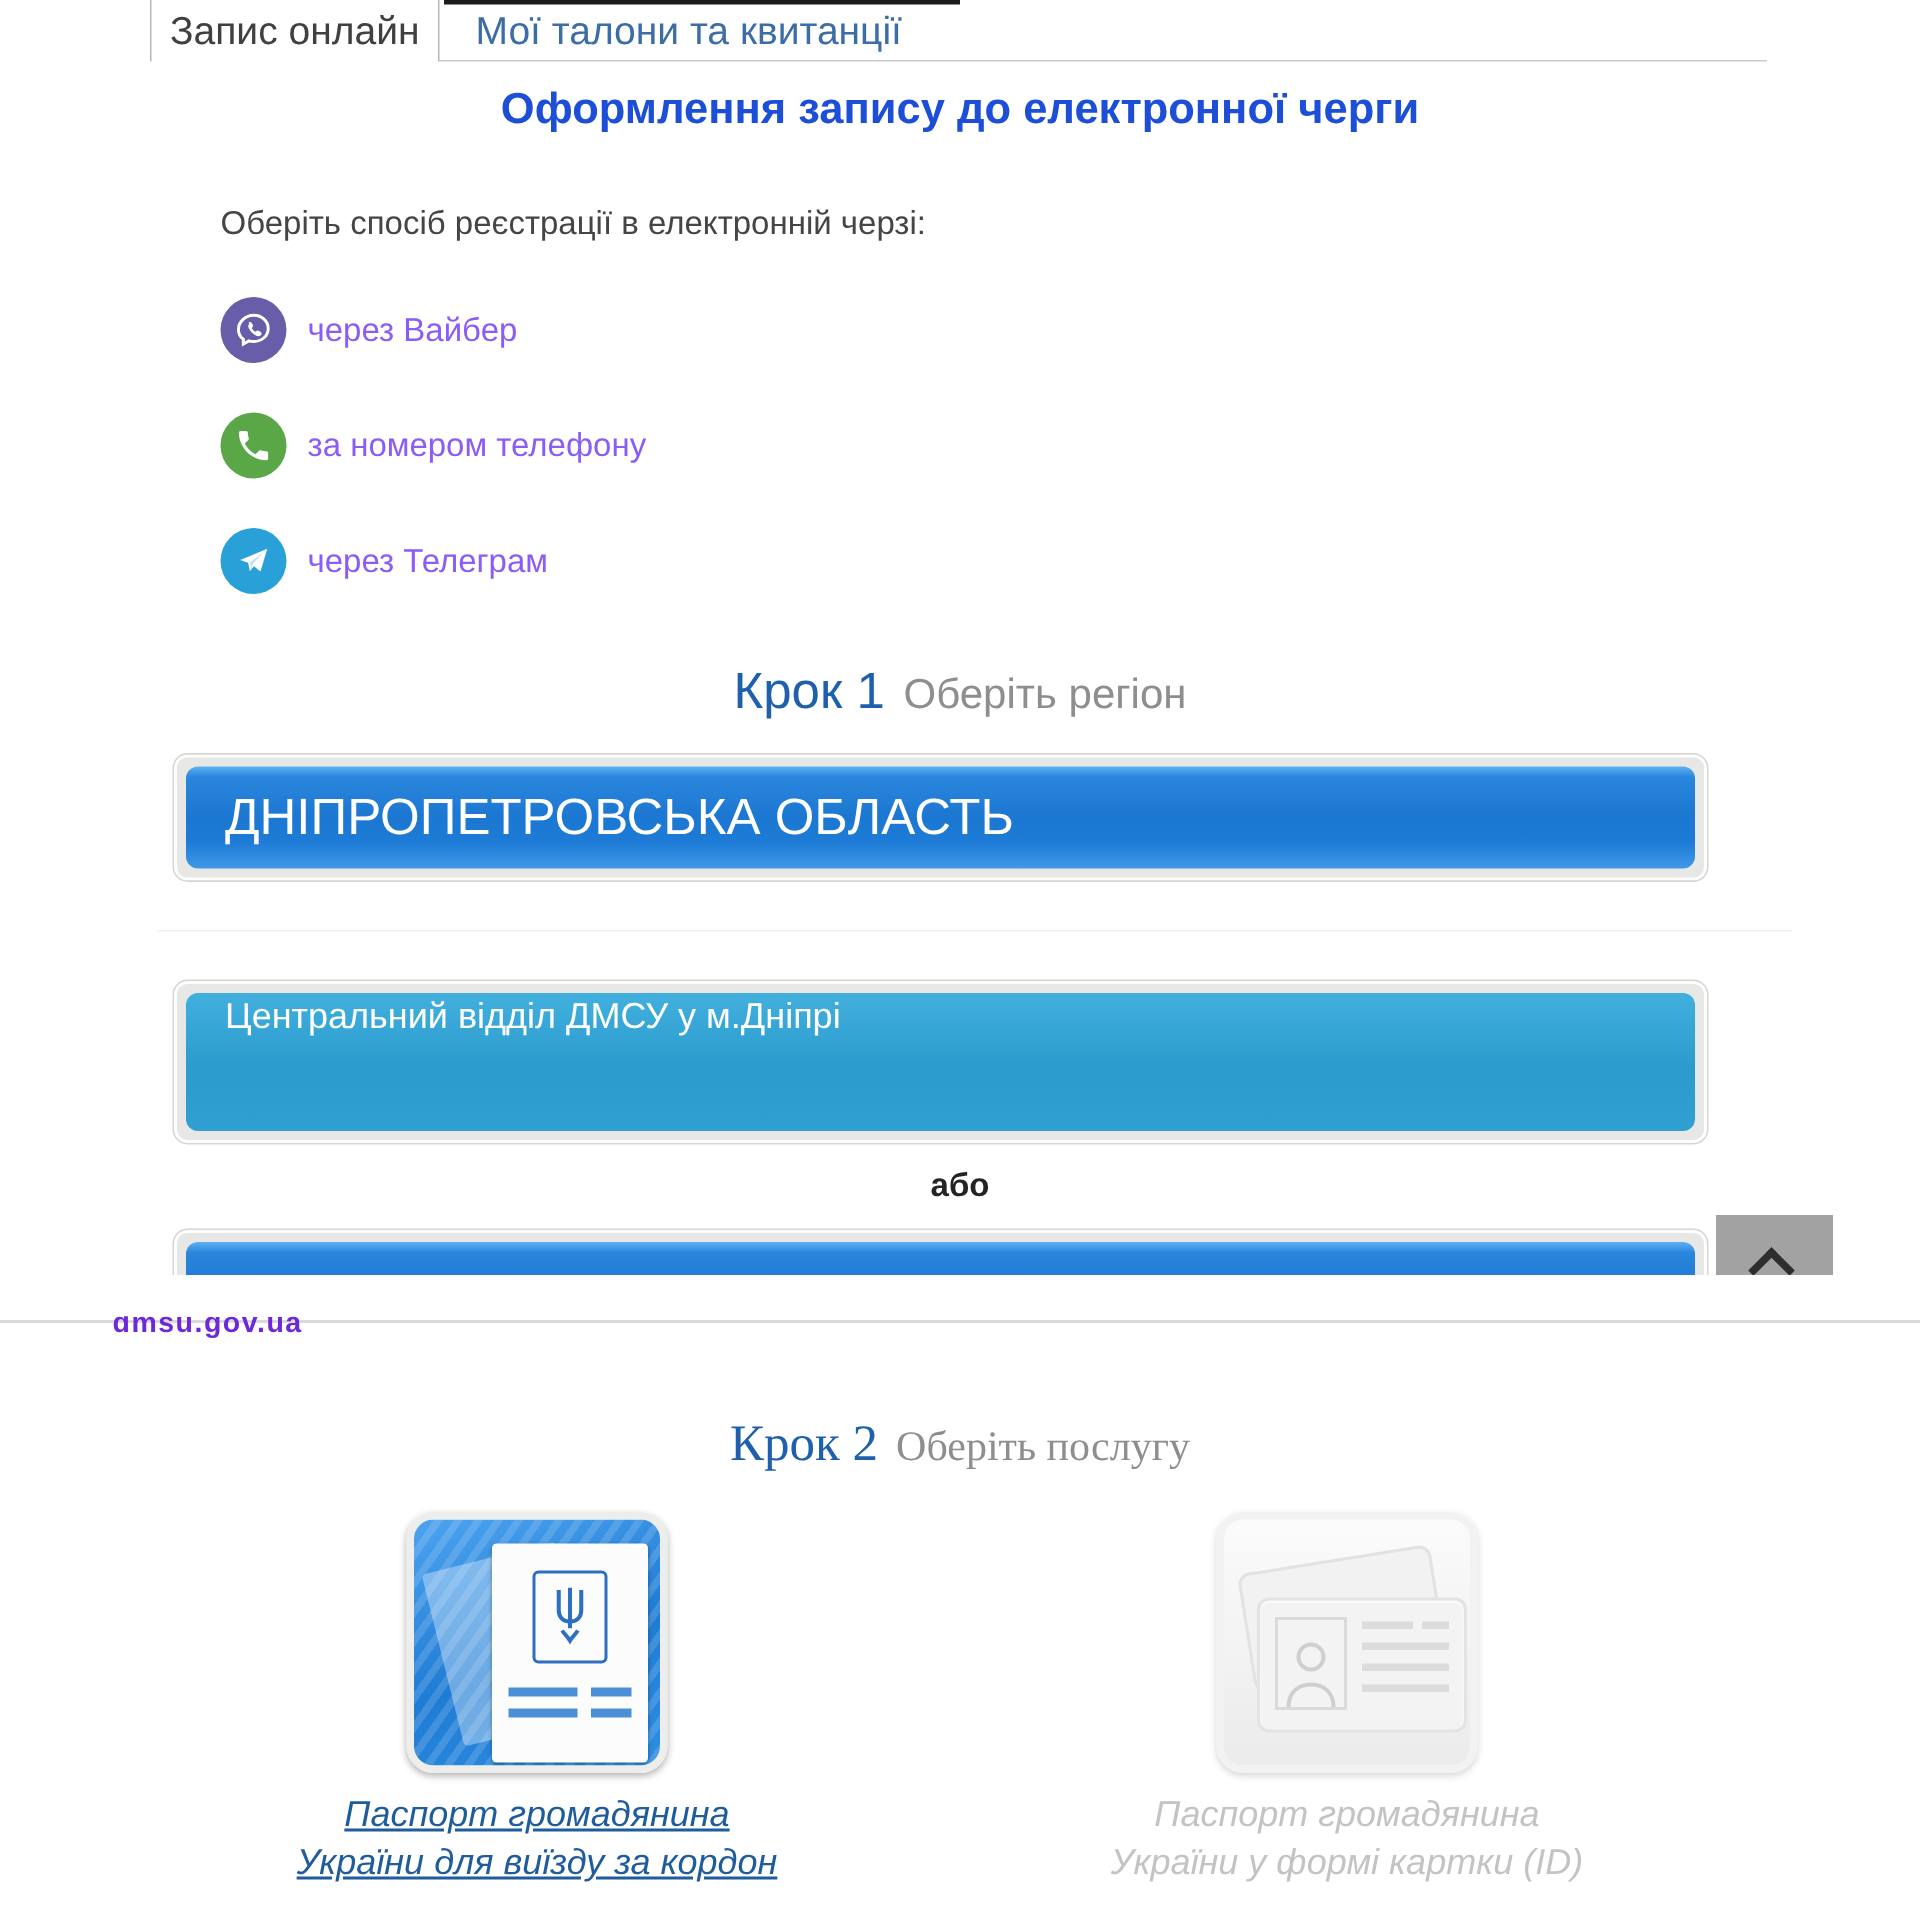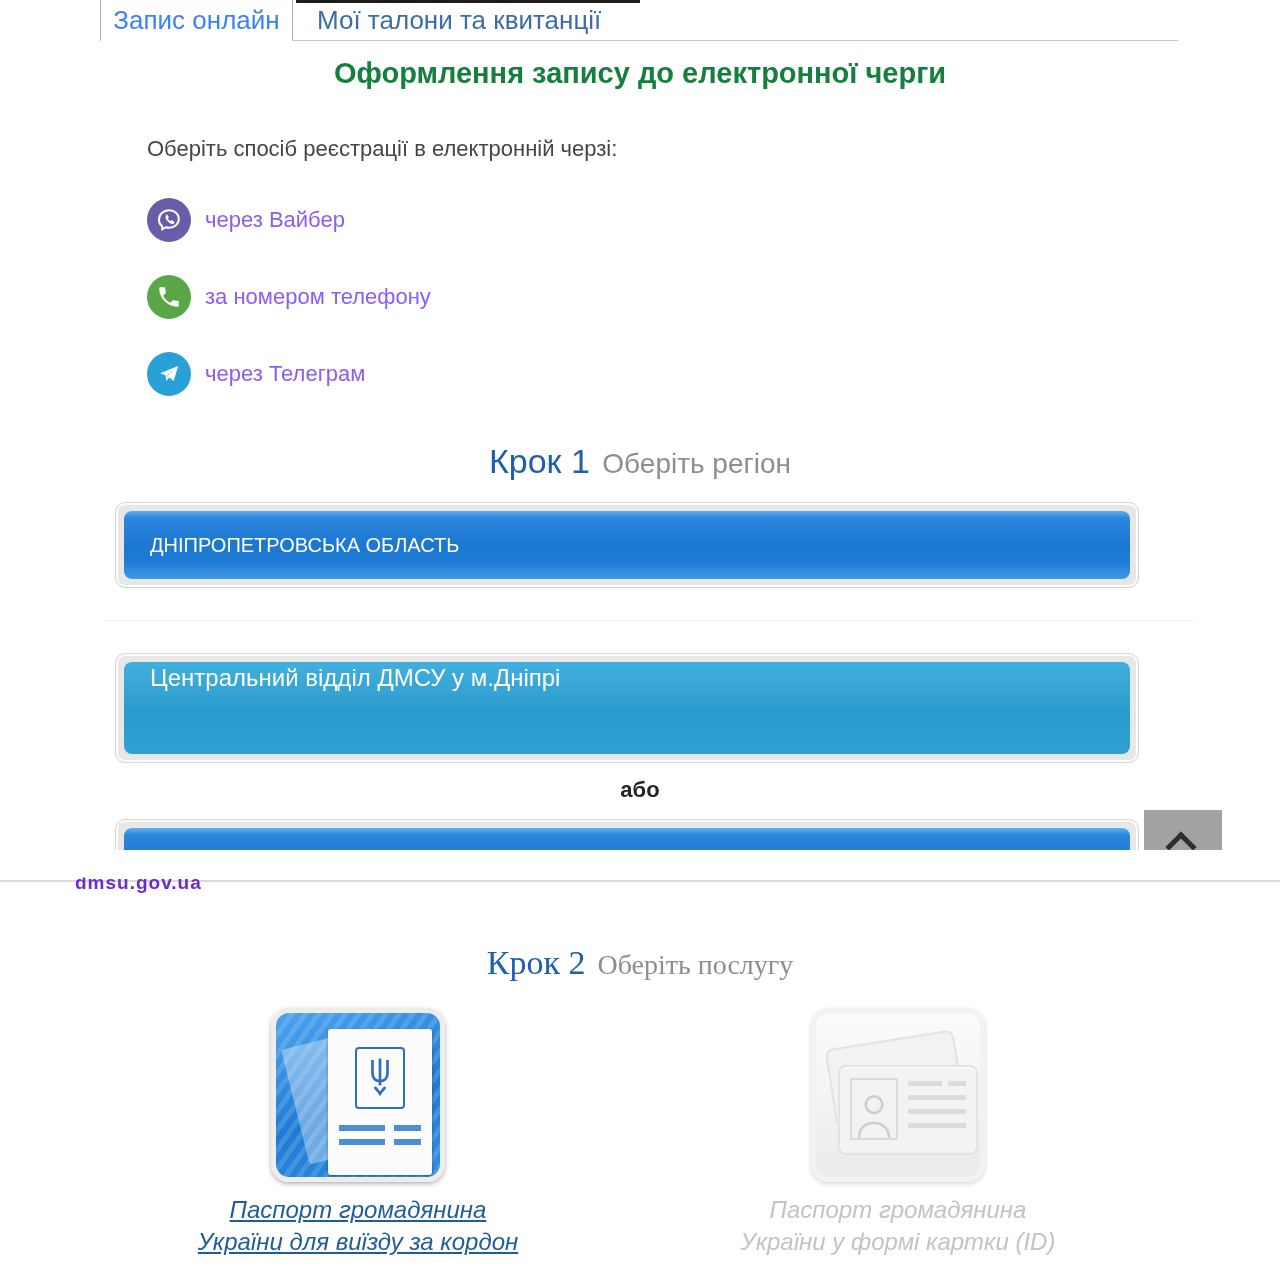--- a/index.html
+++ b/index.html
@@ -7,27 +7,27 @@
   body { font-family:"Liberation Sans","DejaVu Sans",sans-serif; }
   .screen { position:relative; width:1280px; height:1280px; background:#fff; overflow:hidden; }
 
   
   .s1 { position:relative; height:850px; overflow:hidden; background:#fff; }
 
   .notch { position:absolute; left:296px; top:0; width:344px; height:3px; background:#1c1c1c; }
 
   .tabs { display:flex; margin-left:100px; width:1078px; height:41px; align-items:stretch; }
   .tab-active { width:192px; display:flex; align-items:center; justify-content:center;
-    border-left:1px solid #b9b9b9; font-size:26px; color:#3b82f6; background:#fff; }
+    border-left:1px solid #b9b9b9; font-size:26px; color:#404040; background:#fff; }
   .tab-second { width:348px; display:flex; align-items:center; padding-left:24px;
     border-left:1px solid #b9b9b9; border-bottom:1px solid #c9c9c9;
     font-size:26px; color:#3c6da6; cursor:pointer; }
   .tab-filler { flex:1; border-bottom:1px solid #c9c9c9; }
 
-  .page-title { margin-top:16px; text-align:center; font-size:29px; font-weight:bold; color:#15803d; }
+  .page-title { margin-top:16px; text-align:center; font-size:29px; font-weight:bold; color:#1d4ed8; }
   .method-prompt { margin:46px 0 0 147px; font-size:22px; color:#454545; }
 
   .methods { margin:36px 0 0 147px; }
   .method-row { display:flex; align-items:center; margin-bottom:33px; cursor:pointer; }
   .method-icon { width:44px; height:44px; border-radius:50%; display:flex;
     align-items:center; justify-content:center; flex:0 0 44px; }
   .method-icon svg { display:block; }
   .icon-viber { background:#675da9; }
   .icon-telegram { background:#2aa0d8; }
   .icon-phone { background:#5aa747; }
@@ -39,21 +39,21 @@
   .sh1 { margin-top:46px; }
 
   .btn-shell { margin-left:115px; width:1024px; background:#e7e7e5;
     border:1px solid #d6d6d4; border-radius:10px; padding:8px;
     box-shadow: inset 0 0 0 2px #fdfdfd; }
   .shell1 { margin-top:21px; }
   .shell2 { margin-top:32px; }
   .shell3 { margin-top:16px; }
   .btn { width:100%; border:none; border-radius:8px; color:#fff; display:flex;
     align-items:center; cursor:pointer; font-family:inherit; }
-  .btn-blue { height:68px; font-size:20px; padding-left:26px;
+  .btn-blue { height:68px; font-size:34px; padding-left:26px;
     background:linear-gradient(180deg,#5fb0f2 0%,#2b87dd 10%,#1b77d1 48%,#1e7cd6 75%,#4198e7 100%); }
   .btn-teal { height:92px; font-size:24px; padding:2px 0 0 26px; align-items:flex-start;
     background:linear-gradient(180deg,#41b0de 0%,#2b9bcd 55%,#2fa0d1 100%); }
   .btn-search { height:68px; font-size:24px; padding-left:0; justify-content:center;
     background:linear-gradient(180deg,#5fb0f2 0%,#2b87dd 10%,#1b77d1 48%,#1e7cd6 75%,#4198e7 100%); }
 
   .thin-divider { margin:32px 0 0 105px; width:1090px; height:1px; background:#f0f0f0; }
 
   .or-label { margin-top:14px; text-align:center; font-size:22px; font-weight:bold; color:#242424; }
 

